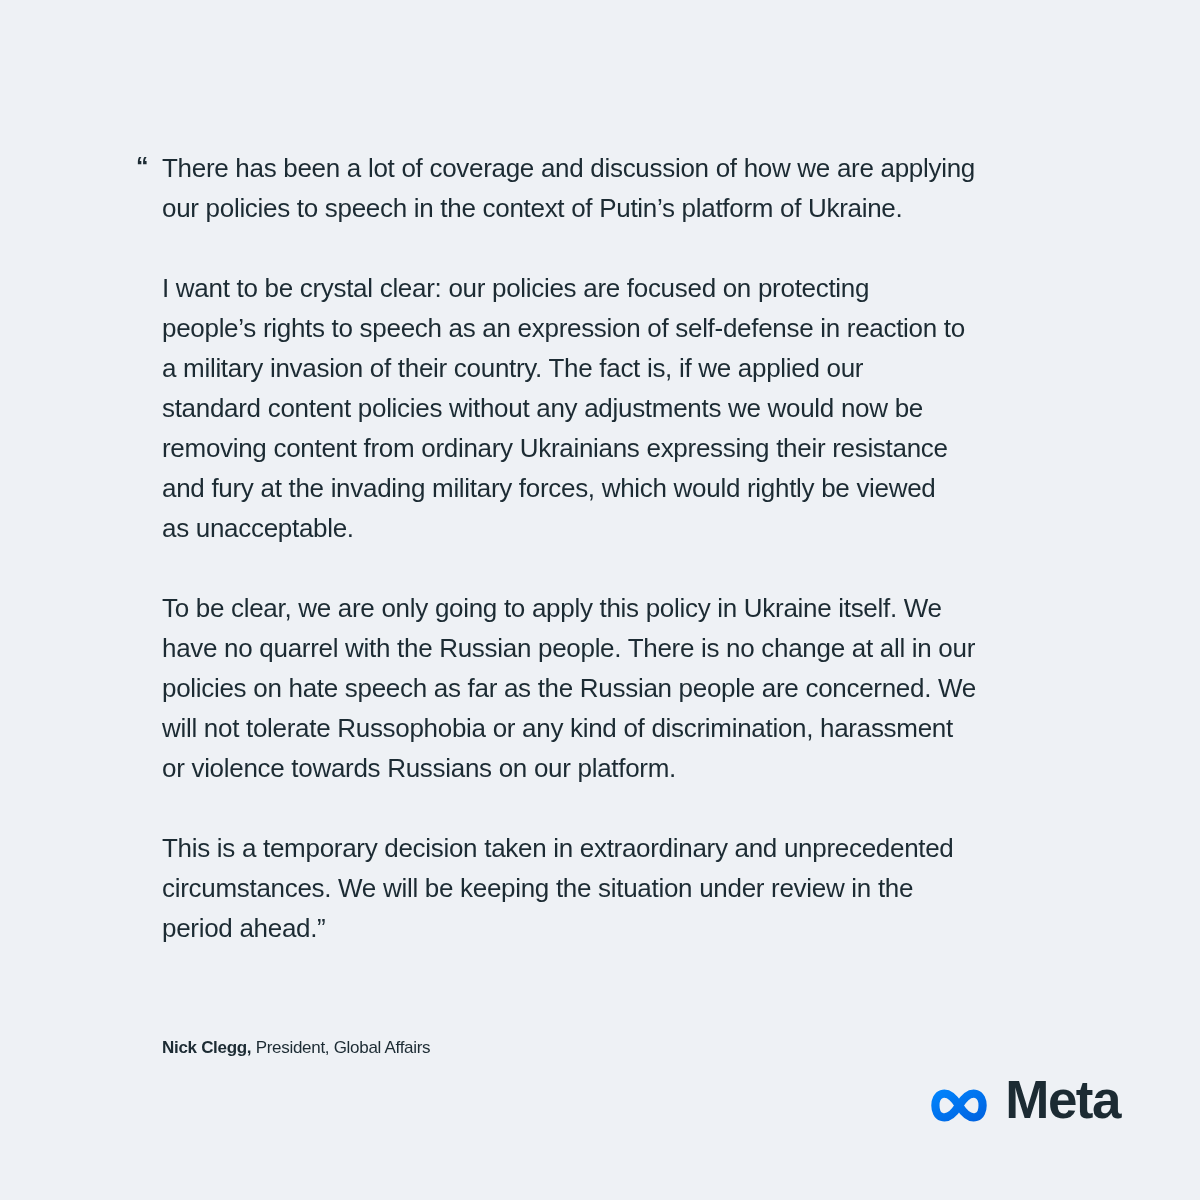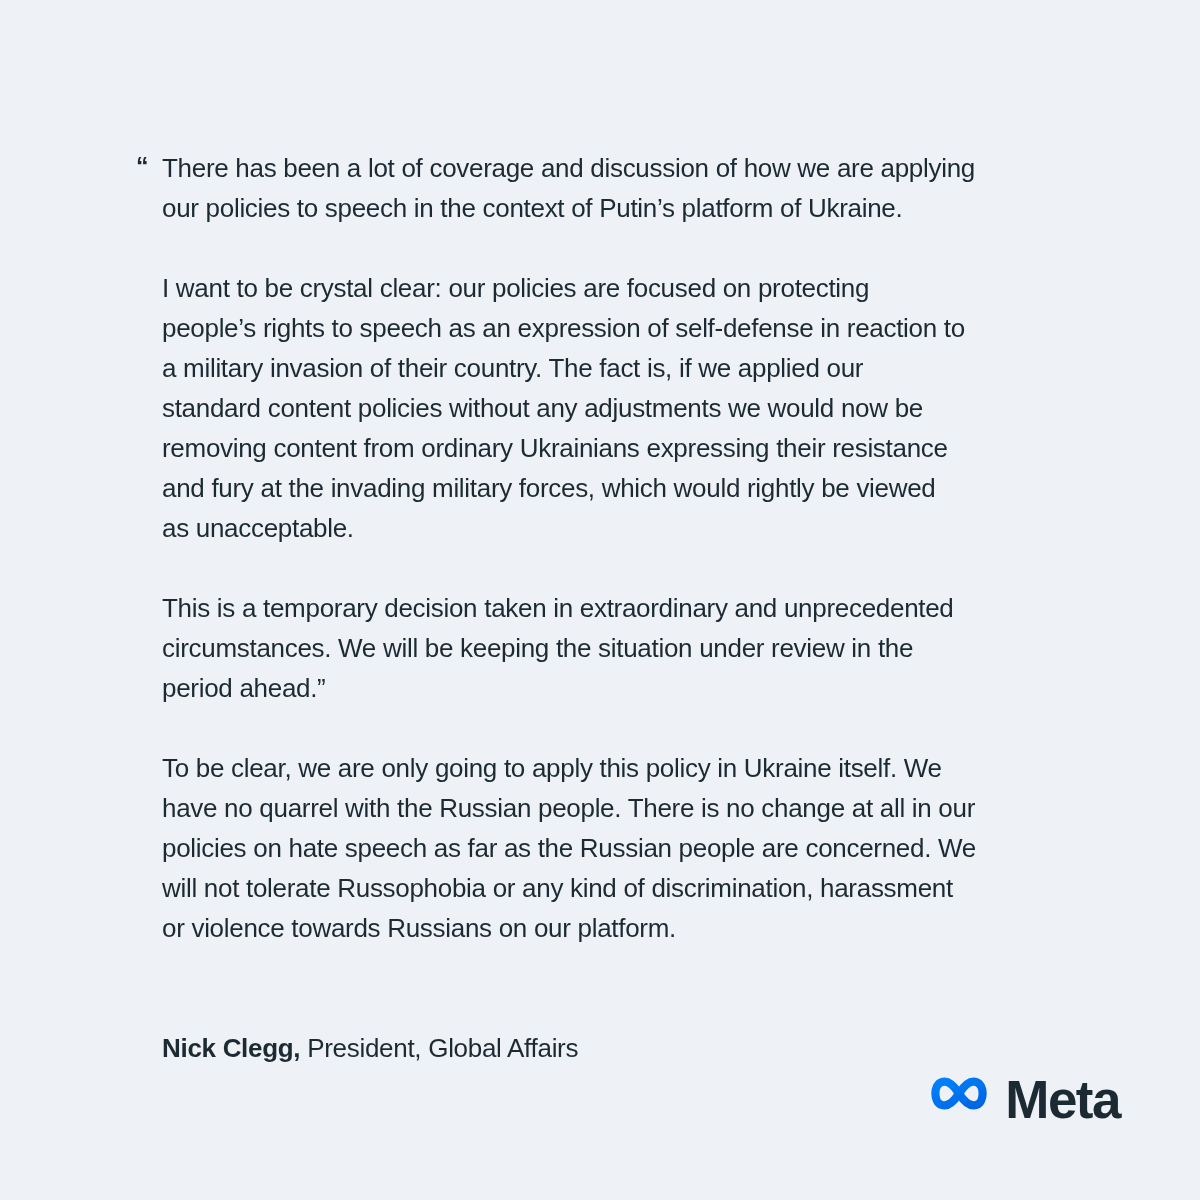--- a/index.html
+++ b/index.html
@@ -36,34 +36,34 @@
   .open-quote {
     position: absolute;
     left: -26px;
     top: -2px;
     font-size: 25px;
     font-weight: 700;
     letter-spacing: 0;
   }
   .attribution {
     margin: 80px 0 0 0;
-    font-size: 26px;
+    font-size: 17px;
     line-height: 40px;
     letter-spacing: -0.3px;
     white-space: pre;
   }
   .attribution .name {
     font-weight: 700;
   }
   .logo {
     position: absolute;
     right: 80px;
     bottom: 74px;
     display: flex;
-    align-items: flex-start;
+    align-items: flex-end;
     gap: 13px;
   }
   .logo-mark {
     display: block;
     width: 66px;
     height: 41px;
   }
   .wordmark {
     font-size: 53px;
     font-weight: 700;
@@ -80,28 +80,28 @@
   <div class="quote-block">
     <p class="para first"><span class="open-quote">“</span><span class="para-text">There has been a lot of coverage and discussion of how we are applying
 our policies to speech in the context of Putin’s platform of Ukraine.</span></p>
     <p class="para">I want to be crystal clear: our policies are focused on protecting
 people’s rights to speech as an expression of self-defense in reaction to
 a military invasion of their country. The fact is, if we applied our
 standard content policies without any adjustments we would now be
 removing content from ordinary Ukrainians expressing their resistance
 and fury at the invading military forces, which would rightly be viewed
 as unacceptable.</p>
-    <p class="para">This is a temporary decision taken in extraordinary and unprecedented
-circumstances. We will be keeping the situation under review in the
-period ahead.”</p>
     <p class="para">To be clear, we are only going to apply this policy in Ukraine itself. We
 have no quarrel with the Russian people. There is no change at all in our
 policies on hate speech as far as the Russian people are concerned. We
 will not tolerate Russophobia or any kind of discrimination, harassment
 or violence towards Russians on our platform.</p>
+    <p class="para">This is a temporary decision taken in extraordinary and unprecedented
+circumstances. We will be keeping the situation under review in the
+period ahead.”</p>
     <p class="attribution"><span class="name">Nick Clegg,</span><span class="title"> President, Global Affairs</span></p>
   </div>
 
   <div class="logo">
     <svg class="logo-mark" viewBox="0 0 72 44" aria-hidden="true">
       <defs>
         <linearGradient id="metaGrad" x1="0" y1="0" x2="1" y2="1">
           <stop offset="0" stop-color="#0082fb"></stop>
           <stop offset="1" stop-color="#0064e1"></stop>
         </linearGradient>

